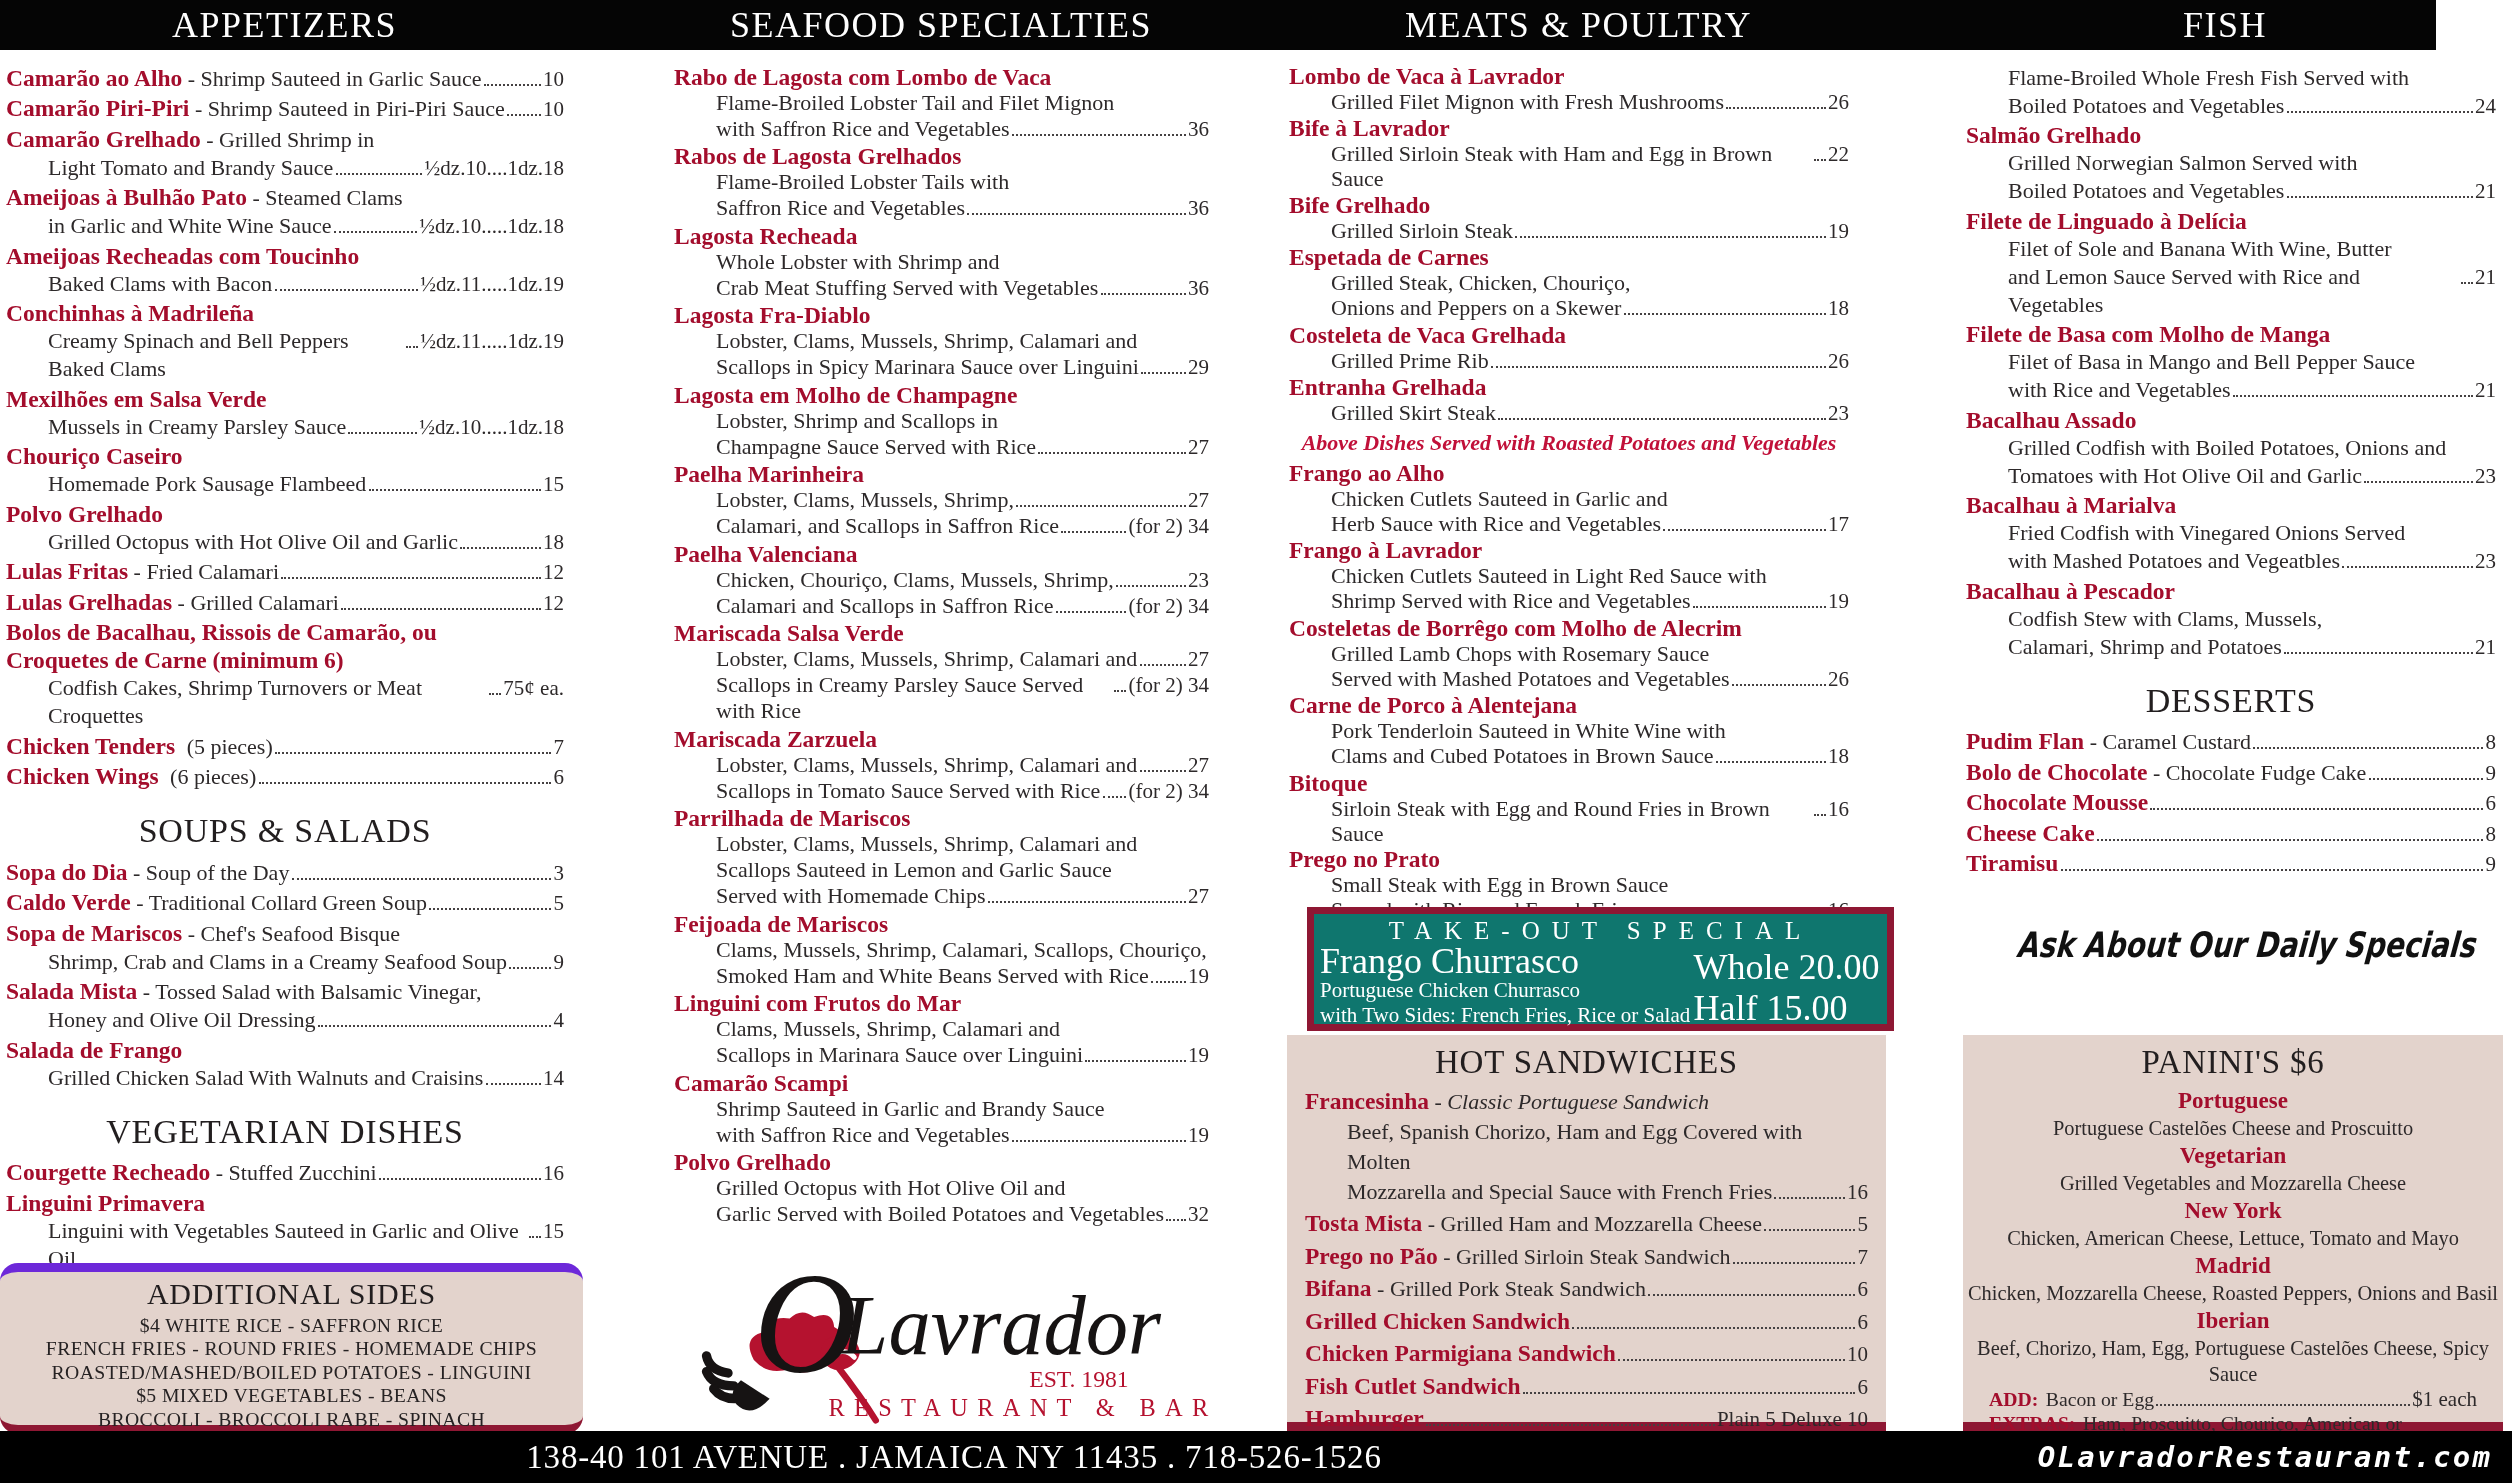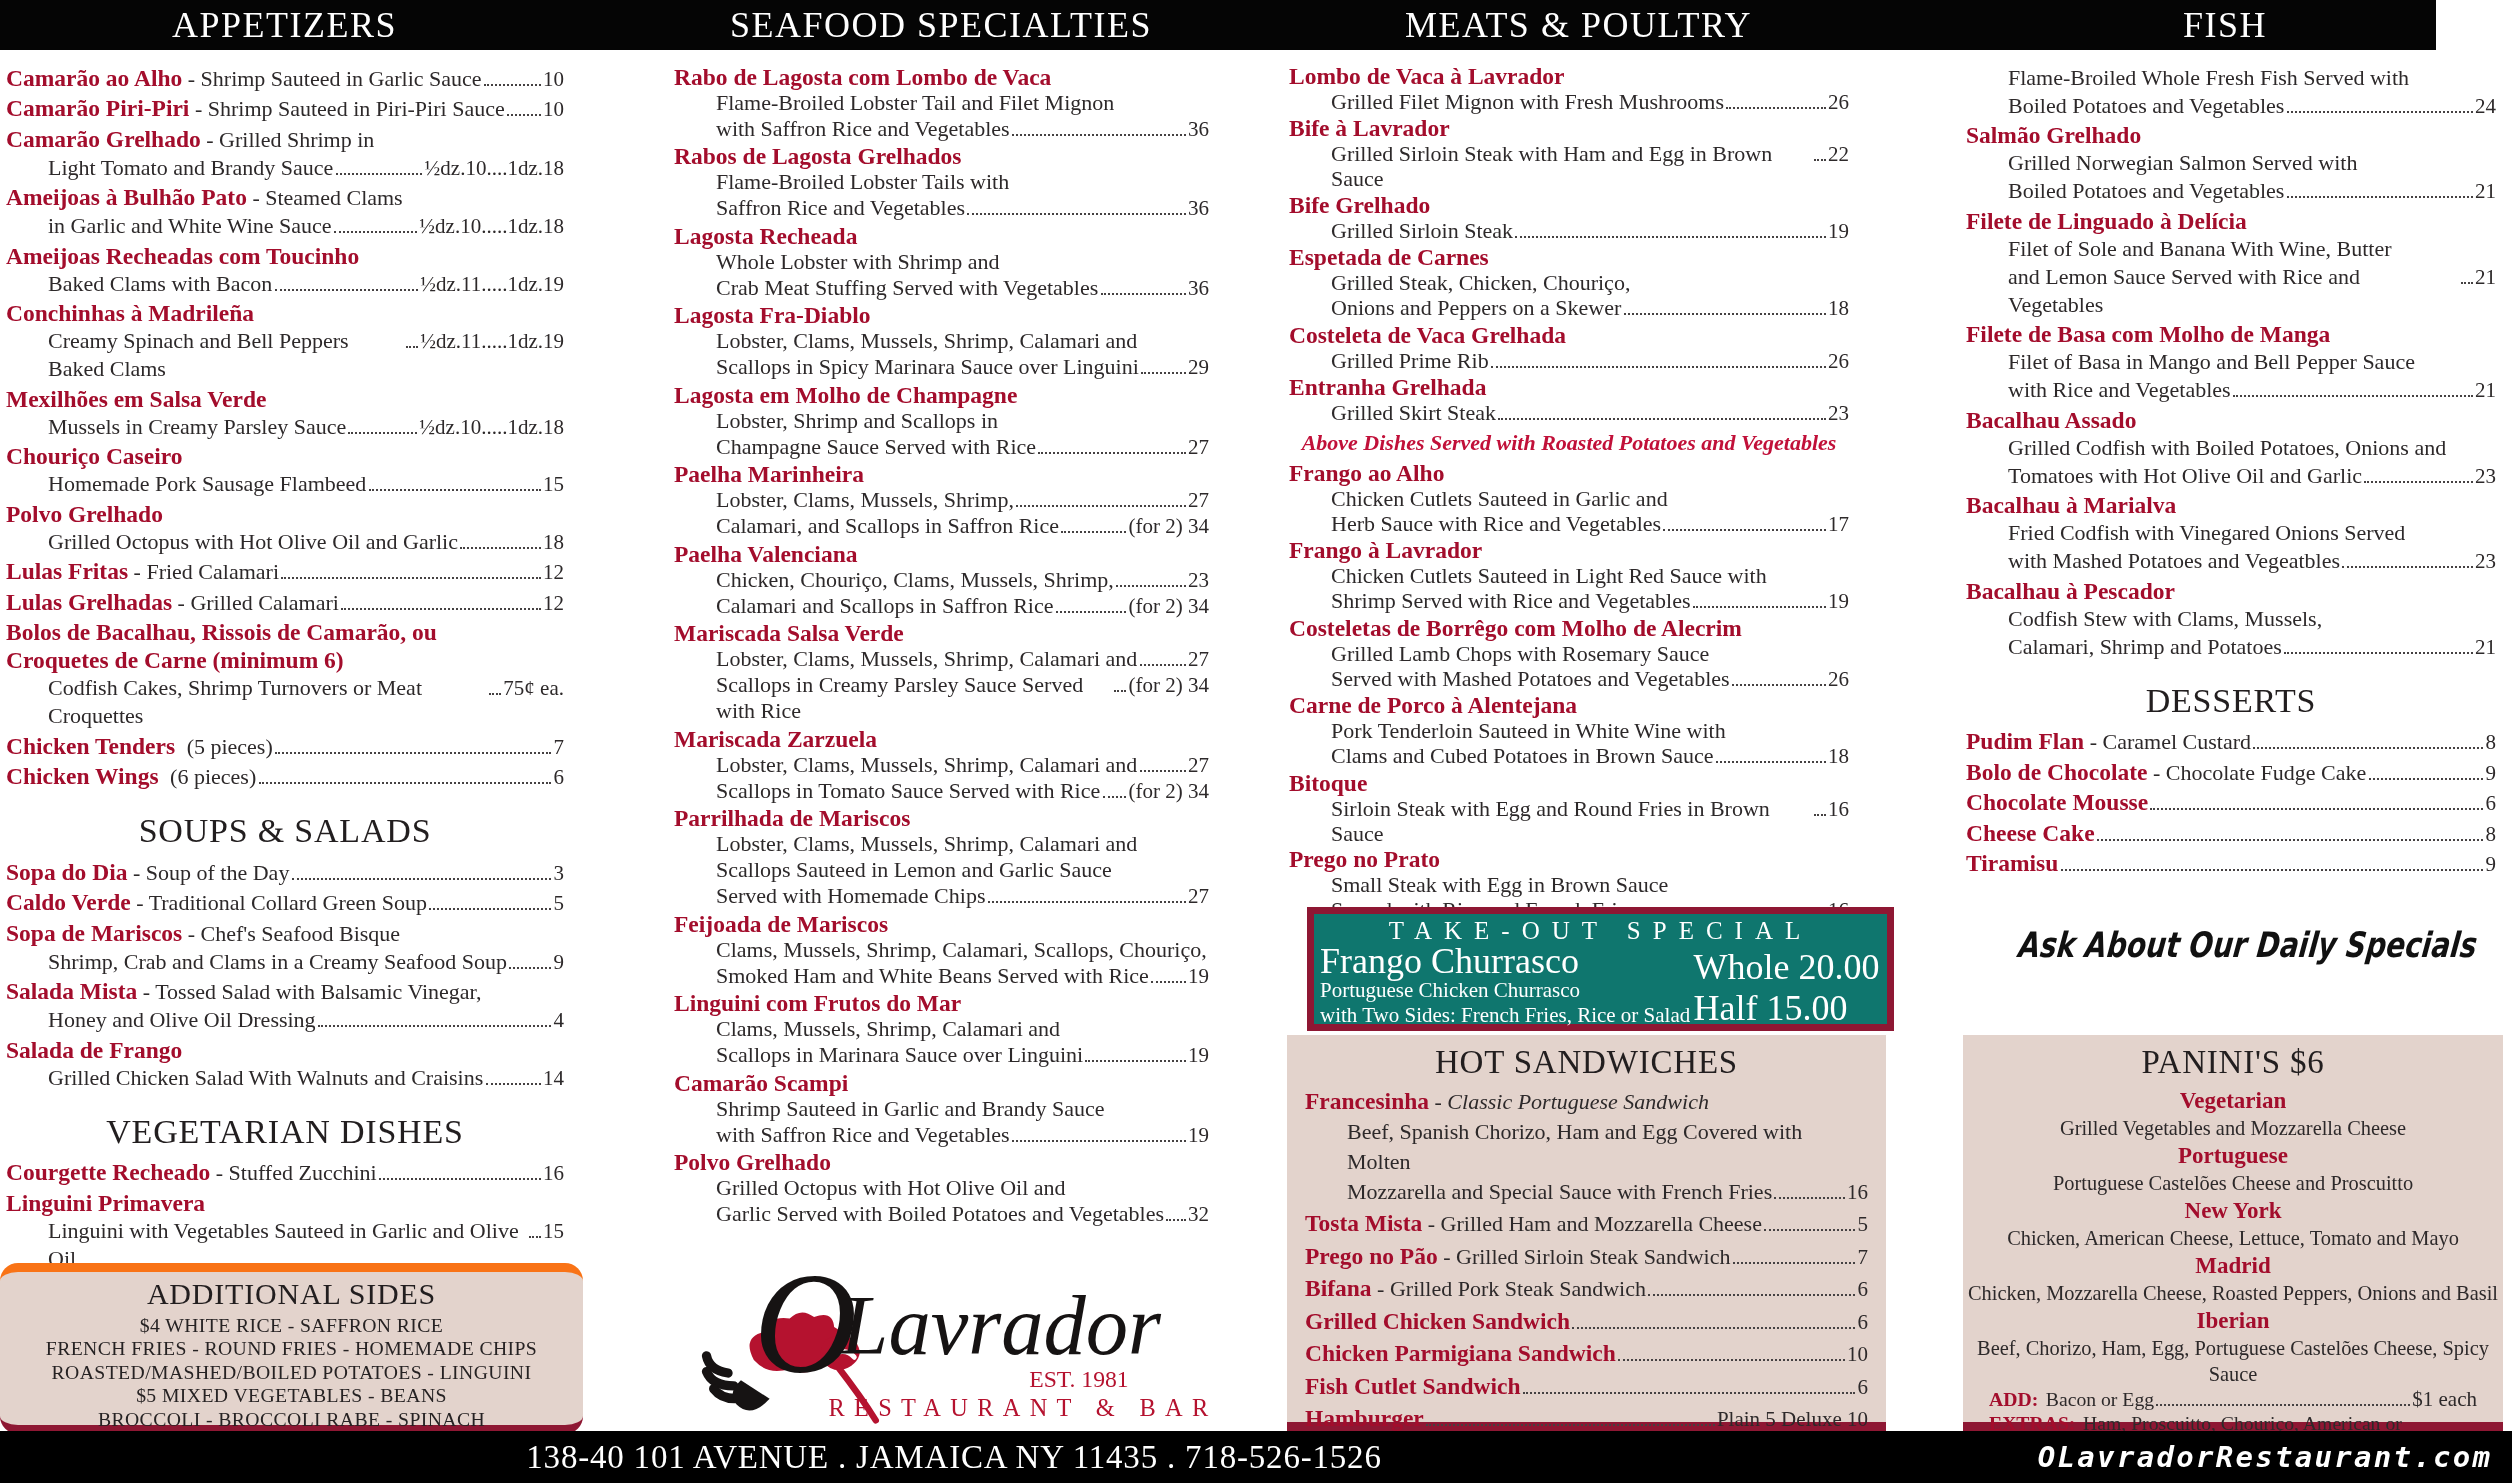--- a/index.html
+++ b/index.html
@@ -19,21 +19,21 @@
   .name{color:#a30d2c;font-weight:bold;font-size:23.5px;white-space:nowrap;}
   .suffix{margin-left:6px;white-space:nowrap;}
   .desc{}
   .idesc{font-style:italic;}
   .dots{flex:1 1 auto;min-width:12px;border-bottom:2.3px dotted #454142;margin:0 2.3px 5.3px 2.3px;}
   .price{white-space:nowrap;font-size:21px;}
   .sec-title{font-size:34px;text-align:center;color:#221e1f;margin:21px 0 7.6px;letter-spacing:0.8px;}
   .note-red{color:#c11039;font-style:italic;font-weight:bold;text-align:center;font-size:22px;line-height:33px;}
   
   .beige{position:absolute;background:#e3d3cc;box-sizing:border-box;border-bottom:9px solid #8e1733;}
-  #sides-box{left:0;top:1263px;width:583px;height:171px;border-top:9px solid #f97316;border-radius:18px;}
+  #sides-box{left:0;top:1263px;width:583px;height:171px;border-top:9px solid #6d28d9;border-radius:18px;}
   .sides-title{font-size:30px;text-align:center;color:#221e1f;margin:4.5px 0 3px;letter-spacing:0.8px;}
   .sides-line{font-size:19.7px;line-height:23.5px;text-align:center;color:#262223;letter-spacing:0.4px;}
   
   .takeout{position:absolute;left:1287px;top:907px;width:587px;height:124px;box-sizing:border-box;
         background:#0f766e;border:7.6px solid #8e1733;color:#fff;margin-left:20px;}
   .to-title{text-align:center;font-size:25px;letter-spacing:0.48em;margin-top:3px;white-space:nowrap;}
   .to-row{display:flex;justify-content:space-between;padding:0 7.6px 0 6px;}
   .to-item{font-size:36px;font-weight:normal;line-height:33px;}
   .to-l1{font-size:21px;line-height:25px;}
   .to-l2{font-size:21px;line-height:25px;white-space:nowrap;}
@@ -861,26 +861,26 @@
             <span class="price">Plain 6    Deluxe 11</span>
           </div>
         </div>
       </div>
   </div>
 
   <div class="beige" id="panini-box">
     <div class="box-title">PANINI'S  $6</div>
     <div id="panini-groups">
         <div class="pgroup">
+          <div class="pname">Portuguese</div>
+          <div class="pdesc">Portuguese Castelões Cheese and Proscuitto</div>
+        </div>
+        <div class="pgroup">
           <div class="pname">Vegetarian</div>
           <div class="pdesc">Grilled Vegetables and Mozzarella Cheese</div>
-        </div>
-        <div class="pgroup">
-          <div class="pname">Portuguese</div>
-          <div class="pdesc">Portuguese Castelões Cheese and Proscuitto</div>
         </div>
         <div class="pgroup">
           <div class="pname">New York</div>
           <div class="pdesc">Chicken, American Cheese, Lettuce, Tomato and Mayo</div>
         </div>
         <div class="pgroup">
           <div class="pname">Madrid</div>
           <div class="pdesc">Chicken, Mozzarella Cheese, Roasted Peppers, Onions and Basil</div>
         </div>
         <div class="pgroup">

